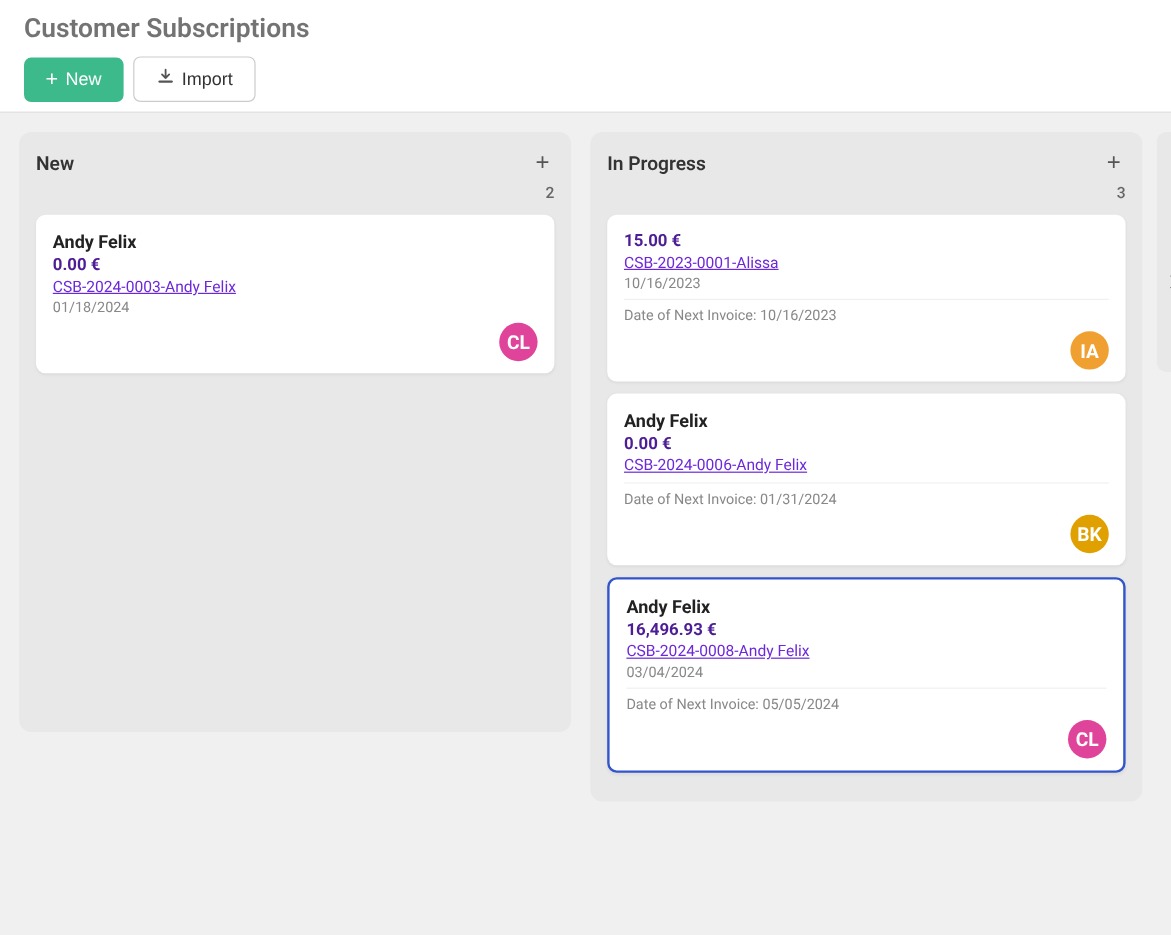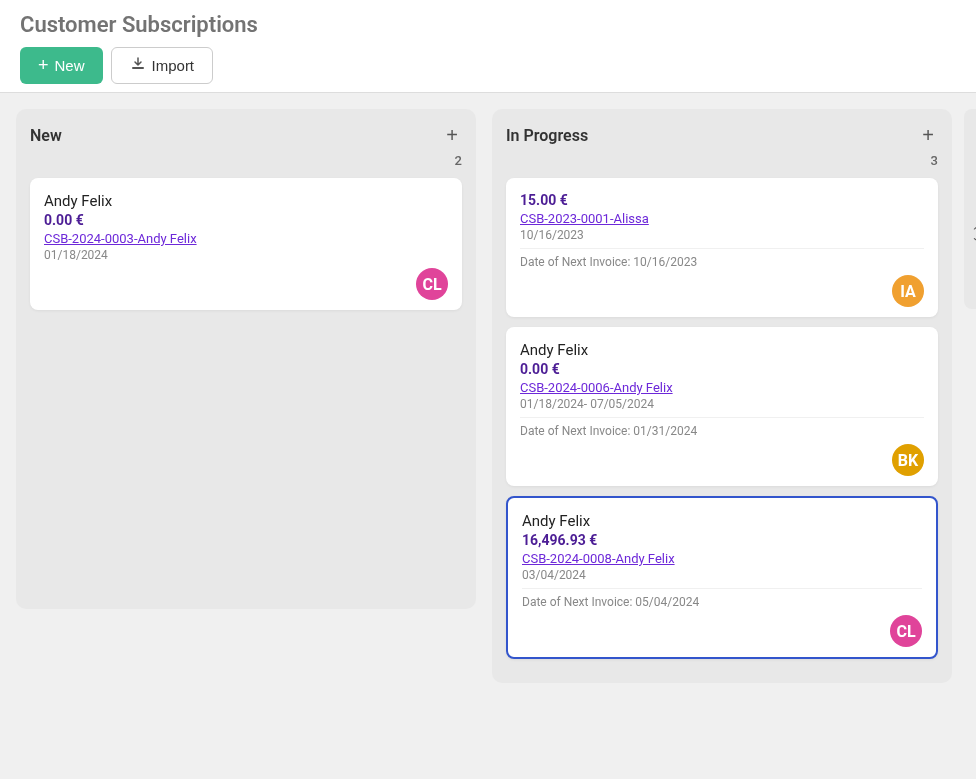--- a/index.html
+++ b/index.html
@@ -121,21 +121,21 @@
       cursor: pointer;
       position: relative;
     }
 
     .kanban-card.selected {
       border: 2.5px solid #3355cc;
     }
 
     .card-name {
       font-size: 15px;
-      font-weight: 400;
+      font-weight: 700;
       color: #222;
       margin-bottom: 2px;
     }
 
     .card-amount {
       font-size: 14px;
       font-weight: 700;
       color: #4c1d95;
       margin-bottom: 3px;
     }
@@ -274,33 +274,32 @@
       <div class="card-next-invoice">Date of Next Invoice: 10/16/2023</div>
       <div class="card-footer">
         <div class="avatar avatar-ia">IA</div>
       </div>
     </div>
 
     <div class="kanban-card">
       <div class="card-name">Andy Felix</div>
       <div class="card-amount">0.00 €</div>
       <div class="card-id">CSB-2024-0006-Andy Felix</div>
-      <div class="card-date">01/18/2024- 07/05/2024</div>
       <div class="card-next-invoice">Date of Next Invoice: 01/31/2024</div>
       <div class="card-footer">
         <div class="avatar avatar-bk">BK</div>
       </div>
     </div>
 
     <div class="kanban-card selected">
       <div class="card-name">Andy Felix</div>
       <div class="card-amount">16,496.93 €</div>
       <div class="card-id">CSB-2024-0008-Andy Felix</div>
       <div class="card-date">03/04/2024</div>
-      <div class="card-next-invoice">Date of Next Invoice: 05/04/2024</div>
+      <div class="card-next-invoice">Date of Next Invoice: 05/05/2024</div>
       <div class="card-footer">
         <div class="avatar avatar-cl">CL</div>
       </div>
     </div>
   </div>
 
   <div class="closed-sidebar">
     <span class="closed-sidebar-expand">↔</span>
     <span class="sidebar-label">
       <span>Closed</span>

